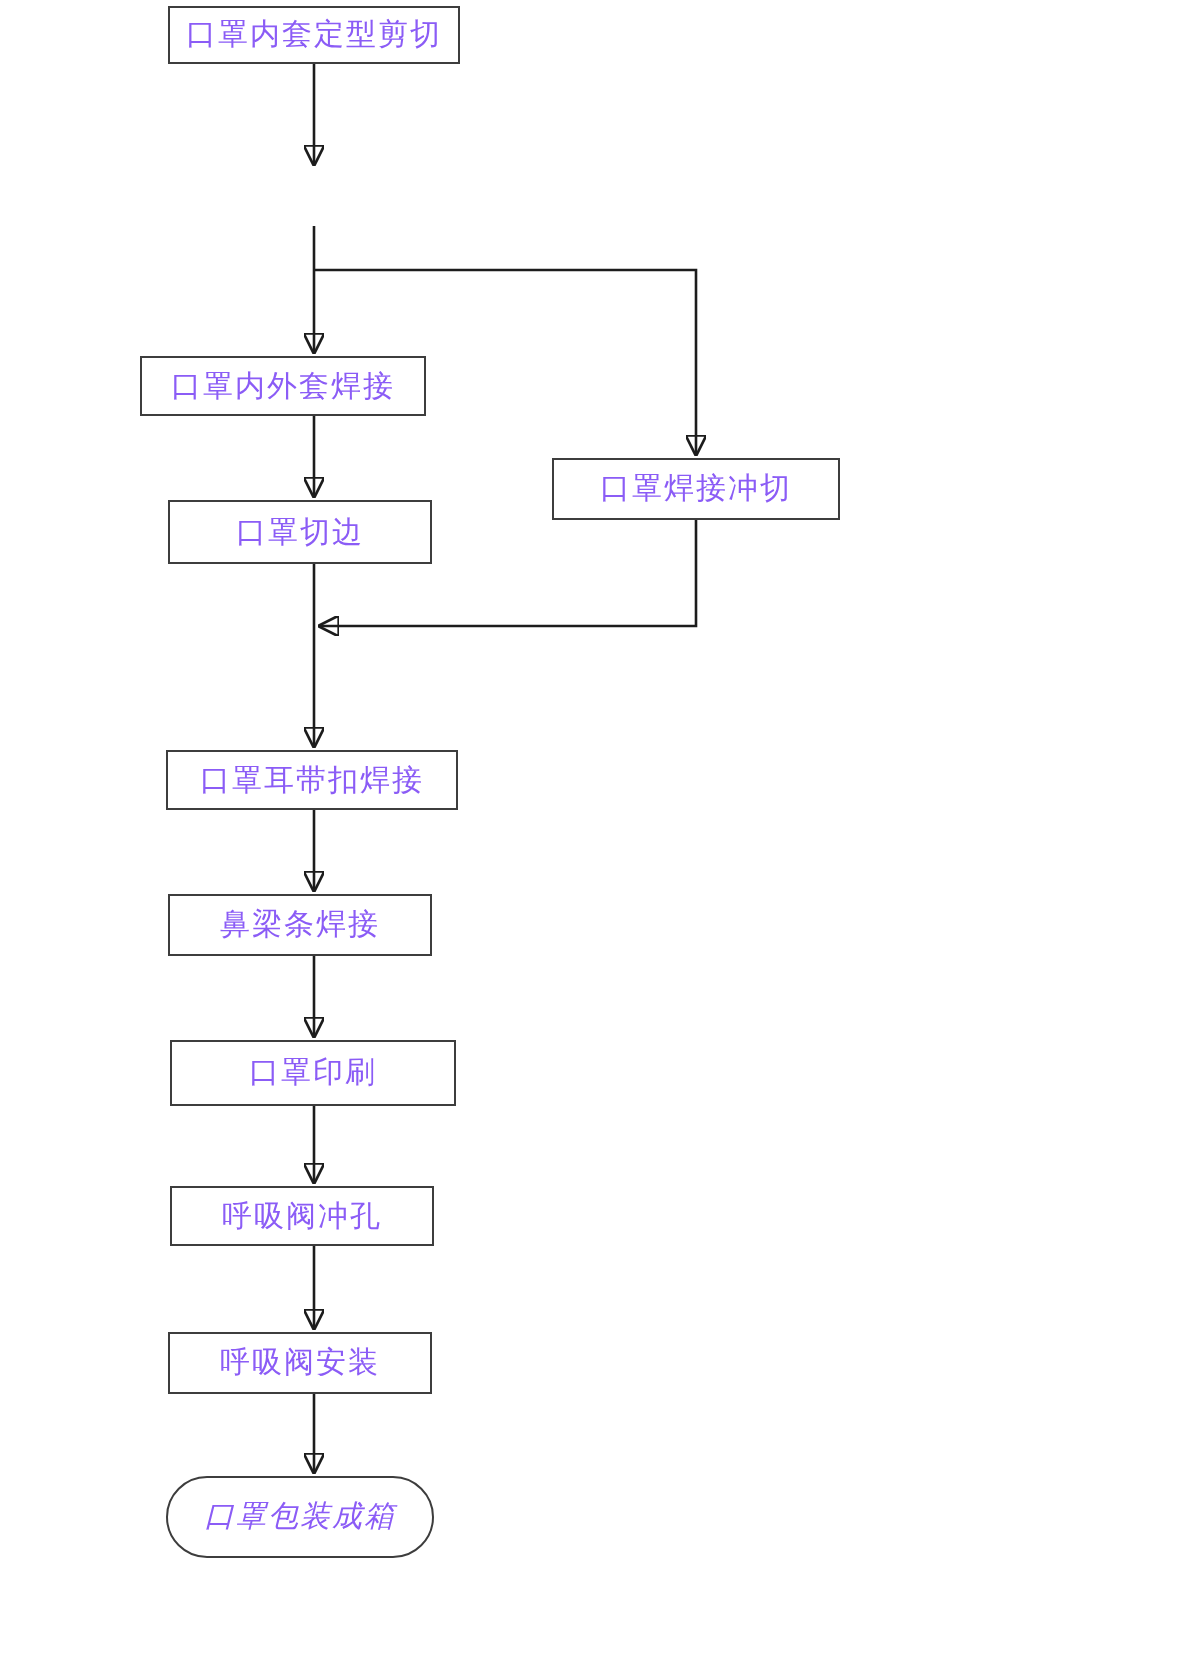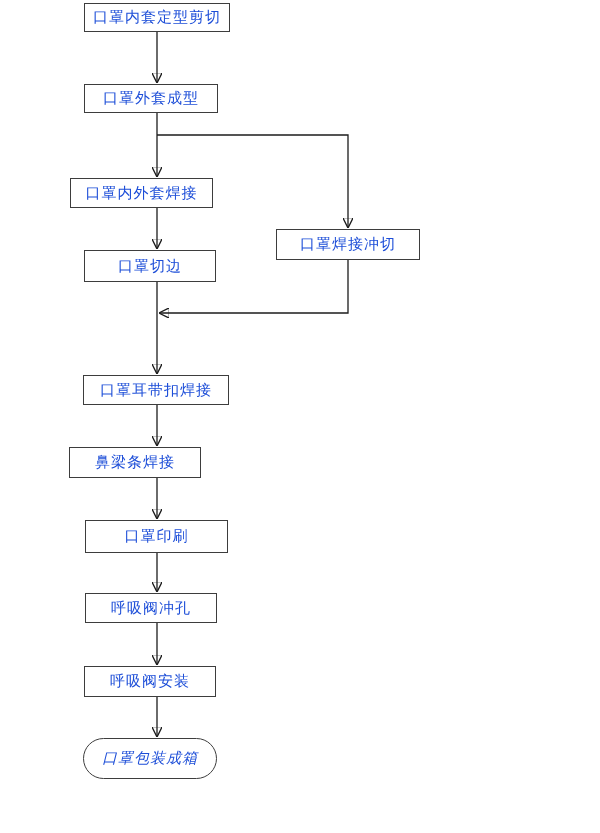--- a/index.html
+++ b/index.html
@@ -30,21 +30,21 @@
   .node {
     position: absolute;
     box-sizing: border-box;
     border: 1.5px solid #3d3d3d;
     background: #ffffff;
     display: flex;
     align-items: center;
     justify-content: center;
     font-size: 15px;
     line-height: 1;
-    color: #1d4ed8;
+    color: #8b5cf6;
     letter-spacing: 1px;
     white-space: nowrap;
   }
   .node.terminator {
     border-radius: 21px;
     font-style: italic;
   }
 </style>
 </head>
 <body>
@@ -67,41 +67,38 @@
     <path d="M157,478 V518" marker-end="url(#arrow)"></path>
     <path d="M157,553 V591" marker-end="url(#arrow)"></path>
     <path d="M157,623 V664" marker-end="url(#arrow)"></path>
     <path d="M157,697 V736" marker-end="url(#arrow)"></path>
   </svg>
 
   <div class="node" style="left:84px;top:3px;width:146px;height:29px">
     <span>口罩内套定型剪切</span>
   </div>
 
-  <div class="node" style="left:84px;top:84px;width:134px;height:29px">
-    <span>口罩外套成型</span>
-  </div>
 
   <div class="node" style="left:70px;top:178px;width:143px;height:30px">
     <span>口罩内外套焊接</span>
   </div>
 
   <div class="node" style="left:276px;top:229px;width:144px;height:31px">
     <span>口罩焊接冲切</span>
   </div>
 
   <div class="node" style="left:83px;top:375px;width:146px;height:30px">
     <span>口罩耳带扣焊接</span>
   </div>
 
   <div class="node" style="left:84px;top:250px;width:132px;height:32px">
     <span>口罩切边</span>
   </div>
 
-  <div class="node" style="left:69px;top:447px;width:132px;height:31px">
+  <div class="node" style="left:84px;top:447px;width:132px;height:31px">
     <span>鼻梁条焊接</span>
   </div>
 
   <div class="node" style="left:85px;top:520px;width:143px;height:33px">
     <span>口罩印刷</span>
   </div>
 
   <div class="node" style="left:85px;top:593px;width:132px;height:30px">
     <span>呼吸阀冲孔</span>
   </div>

